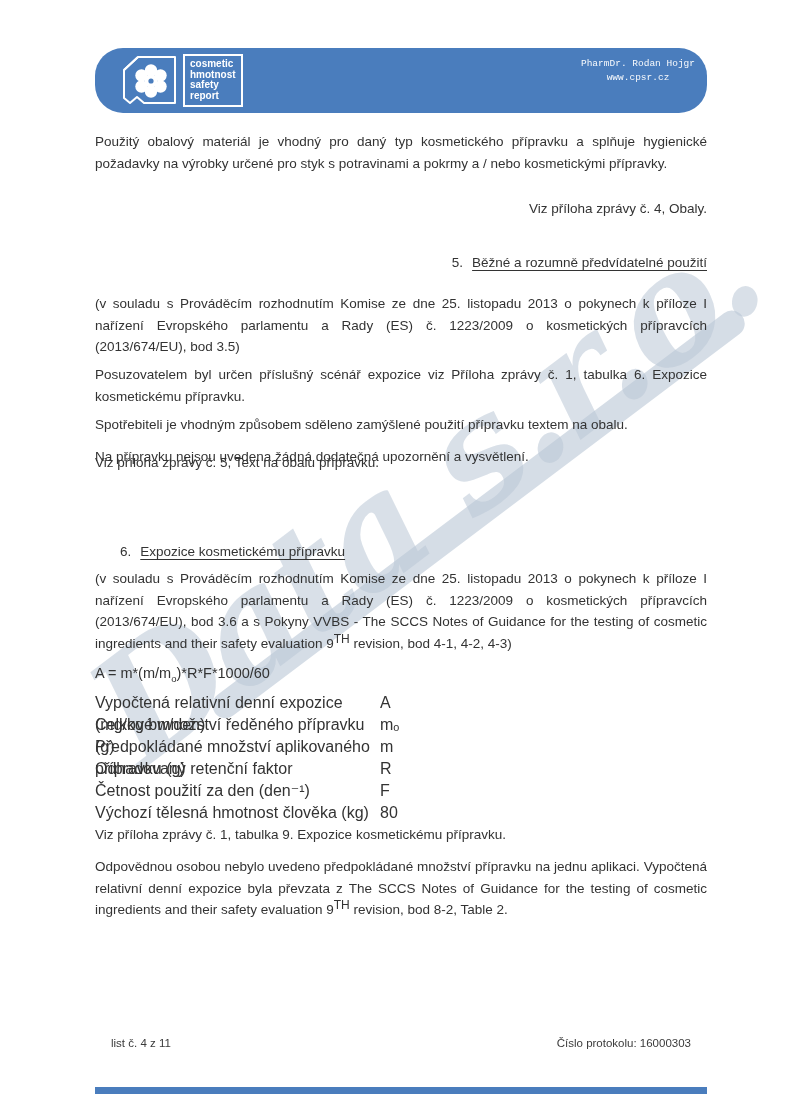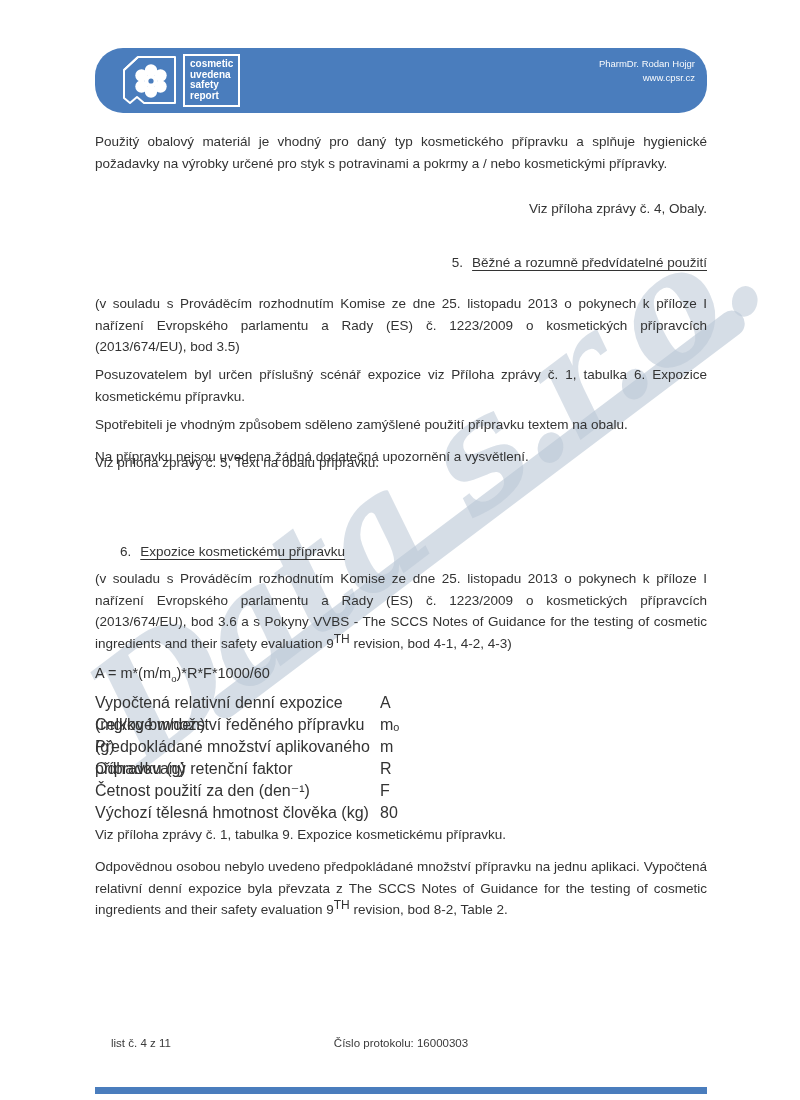--- a/index.html
+++ b/index.html
@@ -24,37 +24,37 @@
     position:absolute;left:95px;top:48px;width:612px;height:65px;z-index:2;
     background:#4a7dbd;display:flex;align-items:center;border-radius:28px;
   }
   .logo{display:flex;align-items:center;margin-left:23px;height:55px;}
   .logo svg{display:block;}
   .logo-text{
     margin-left:3px;border:2px solid #ffffff;color:#ffffff;
     font-size:10px;font-weight:bold;line-height:10.5px;padding:3px 5px 4px 5px;
   }
   .header-right{
-    position:absolute;right:12px;top:9px;text-align:right;color:rgba(255,255,255,0.96);
-    font-size:9.5px;line-height:13.5px;
+    position:absolute;right:12px;top:9px;text-align:center;color:rgba(255,255,255,0.96);
+    font-size:9.5px;line-height:13.5px;font-family:Liberation Mono, monospace;
   }
   
   .blk{position:absolute;left:95px;width:612px;z-index:1;font-size:13.5px;line-height:21.5px;}
   .just{text-align:justify;}
   .heading .num{display:inline-block;margin-left:25px;margin-right:9px;}
   .heading .ttl{text-decoration:underline;text-underline-offset:3px;}
   sup{font-size:12px;line-height:0;}
   sub{font-size:9.5px;line-height:0;}
   .formula{font-size:14.5px;}
   .exposure-table{font-size:16px;line-height:22px;}
   .t-row{display:flex;height:22px;}
   .t-label{width:285px;flex:none;}
   .t-value{flex:1;}
   .footer-left{position:absolute;left:95px;top:1037px;font-size:11.5px;z-index:1;color:#3a3a3a;padding-left:16px;}
-  .footer-right{position:absolute;left:95px;width:612px;top:1037px;text-align:center;font-size:11.5px;z-index:1;color:#3a3a3a;}
+  .footer-right{position:absolute;left:79px;width:612px;top:1037px;text-align:right;font-size:11.5px;z-index:1;color:#3a3a3a;}
   .bottom-bar{position:absolute;left:95px;top:1087px;width:612px;height:7px;background:#4a7dbd;z-index:2;}
 </style>
 </head>
 <body>
 
 <div class="page">
 
   <div class="watermark">
     <div class="wm-stroke"></div>
     <div class="wm-text">Data s.r.o.</div>
@@ -75,21 +75,21 @@
             <circle cx="33" cy="38.5" r="6.2"></circle>
             <circle cx="23.5" cy="33.5" r="6.2"></circle>
             <circle cx="23.5" cy="22.5" r="6.2"></circle>
             <circle cx="33" cy="28" r="6.5"></circle>
           </g>
           <circle cx="33" cy="28" r="2.6" fill="#4a7dbd"></circle>
         </svg>
       </span>
       <div class="logo-text">
         <div>cosmetic</div>
-        <div>uvedena</div>
+        <div>hmotnost</div>
         <div>safety</div>
         <div>report</div>
       </div>
     </div>
     <div class="header-right">
       <div>PharmDr. Rodan Hojgr</div>
       <div>www.cpsr.cz</div>
     </div>
   </div>
 

